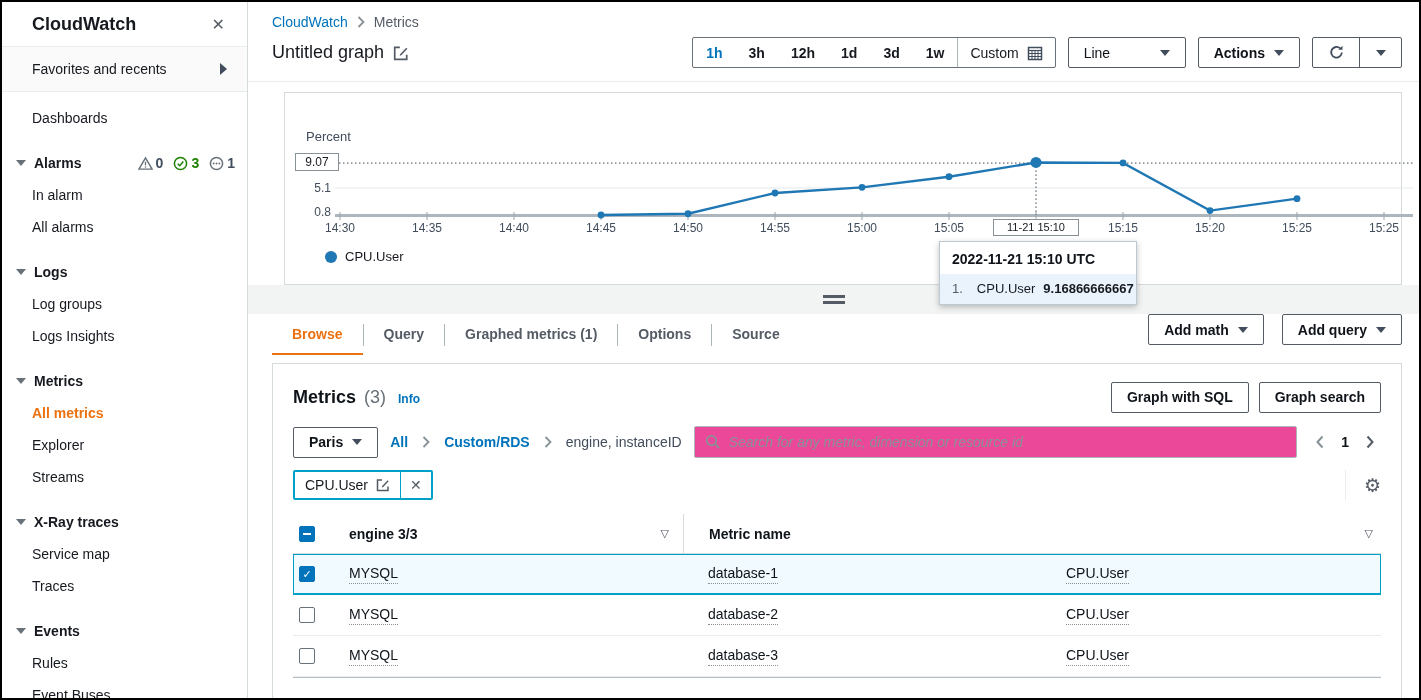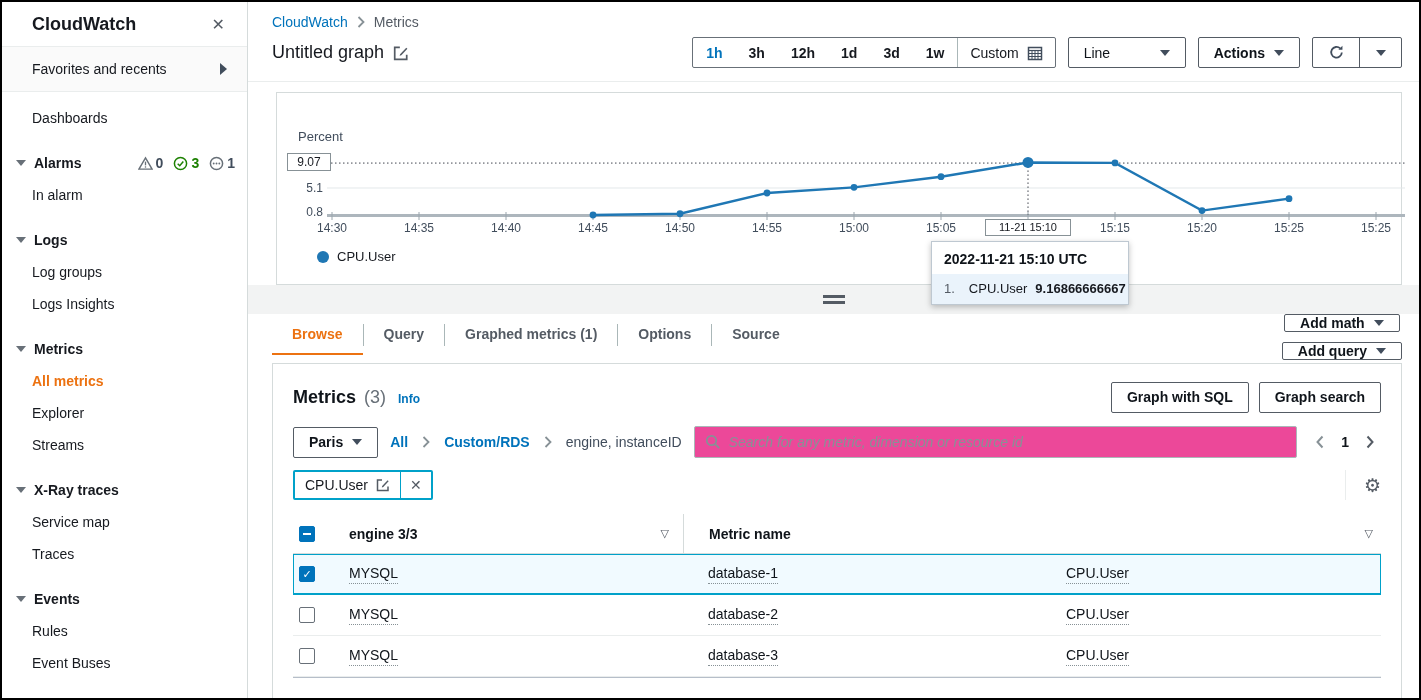--- a/index.html
+++ b/index.html
@@ -40,21 +40,21 @@
   .seg-item.selected { color:#0073bb; }
   .seg-custom { border-left:1px solid #aab7b8; display:flex; align-items:center; gap:8px; padding:0 12px; font-size:14px; font-weight:400; color:#16191f; cursor:pointer; }
   .btn { height:31px; padding:0 15px; border:1px solid #545b64; border-radius:2px; background:#fff; display:inline-flex; align-items:center; gap:9px; font-size:14px; font-weight:700; color:#0f141a; cursor:pointer; }
   .btn.select { width:118px; justify-content:space-between; font-weight:400; }
   .caret { width:0; height:0; border-left:5px solid transparent; border-right:5px solid transparent; border-top:6px solid #414d5c; }
   .refresh-grp { display:flex; height:31px; border:1px solid #545b64; border-radius:2px; background:#fff; }
   .refresh-btn { width:46px; display:flex; align-items:center; justify-content:center; cursor:pointer; }
   .refresh-dd { width:42px; display:flex; align-items:center; justify-content:center; border-left:1px solid #545b64; cursor:pointer; }
 
   
-  .chart-card { margin:10px 17px 0 28px; height:193px; border:1px solid #d5dbdb; background:#fff; position:relative; z-index:5; flex-shrink:0; }
+  .chart-card { margin:10px 17px 0 36px; height:193px; border:1px solid #d5dbdb; background:#fff; position:relative; z-index:5; flex-shrink:0; }
   .chart-card svg.plot { position:absolute; left:0; top:0; }
   .percent-lab { position:absolute; left:21px; top:36px; font-size:13px; color:#414d5c; }
   .ybox { position:absolute; left:10px; top:60px; width:44px; height:18px; line-height:16px; border:1px solid #879196; background:#fff; font-size:12px; text-align:center; color:#16191f; z-index:3; }
   .ylab { position:absolute; left:16px; width:30px; text-align:right; font-size:12px; color:#414d5c; }
   .ylab.l1 { top:88px; } .ylab.l2 { top:112px; }
   .xlab { position:absolute; top:128px; width:60px; text-align:center; font-size:12px; color:#414d5c; }
   .legend { position:absolute; left:40px; top:156px; display:flex; align-items:center; gap:8px; font-size:13px; color:#16191f; }
   .legend-dot { width:12px; height:12px; border-radius:50%; }
   .axis-tag { position:absolute; left:708px; top:126px; width:86px; height:17px; line-height:15px; background:#fff; border:1px solid #879196; font-size:11px; text-align:center; color:#16191f; z-index:4; }
   .tooltip { position:absolute; left:654px; top:148px; width:198px; background:#fff; border:1px solid #bec8d1; box-shadow:0 2px 6px rgba(0,0,0,.25); z-index:30; }
@@ -67,21 +67,21 @@
   
   .splitter { height:29px; background:#f2f3f3; display:flex; align-items:center; justify-content:center; flex-shrink:0; }
   .split-handle { display:flex; flex-direction:column; gap:3px; cursor:row-resize; }
   .split-handle i { display:block; width:22px; height:3px; background:#545b64; }
 
   
   .tabs-row { display:flex; align-items:stretch; height:41px; padding:0 17px 0 24px; background:#fff; flex-shrink:0; }
   .tab { padding:0 20px; display:flex; align-items:center; font-size:14px; font-weight:700; color:#545b64; cursor:pointer; border-bottom:2px solid transparent; }
   .tab.active { color:#ec7211; border-bottom-color:#ec7211; }
   .tab-sep { width:1px; height:22px; background:#aab7b8; align-self:center; }
-  .tabs-right { margin-left:auto; display:flex; align-items:center; gap:10px;flex-direction:column; }
+  .tabs-right { margin-left:auto; display:flex; align-items:flex-start; gap:18px; }
 
   
   .panel { margin:8px 17px 0 24px; border:1px solid #d5dbdb; border-bottom:none; background:#fff; padding:16px 20px 0; flex:1; }
   .panel-head { display:flex; align-items:center; justify-content:space-between; height:34px; }
   .panel-title-grp { display:flex; align-items:baseline; gap:8px; }
   .panel-title { font-size:18px; font-weight:700; color:#0f141a; }
   .panel-count { font-size:18px; font-weight:400; color:#687078; }
   .info-link { font-size:12px; font-weight:700; color:#0073bb; cursor:pointer; margin-left:4px; }
   .panel-head-btns { display:flex; gap:10px; }
   .filter-row { display:flex; align-items:center; margin-top:12px; gap:12px; }
@@ -165,20 +165,23 @@
                 <circle cx="5" cy="8" r="1" fill="#687078"></circle>
                 <circle cx="8" cy="8" r="1" fill="#687078"></circle>
                 <circle cx="11" cy="8" r="1" fill="#687078"></circle>
               </svg>
               <span class="cnt-n">1</span>
             </span>
         </span>
       </div>
       <div class="sb-item">
           <span>In alarm</span>
+        </div>
+      <div class="sb-item">
+          <span>All alarms</span>
         </div>
 
       <div class="sb-section">
           <span class="tri-down"></span>
           <span>Logs</span>
         </div>
       <div class="sb-item">
           <span>Log groups</span>
         </div>
       <div class="sb-item">

